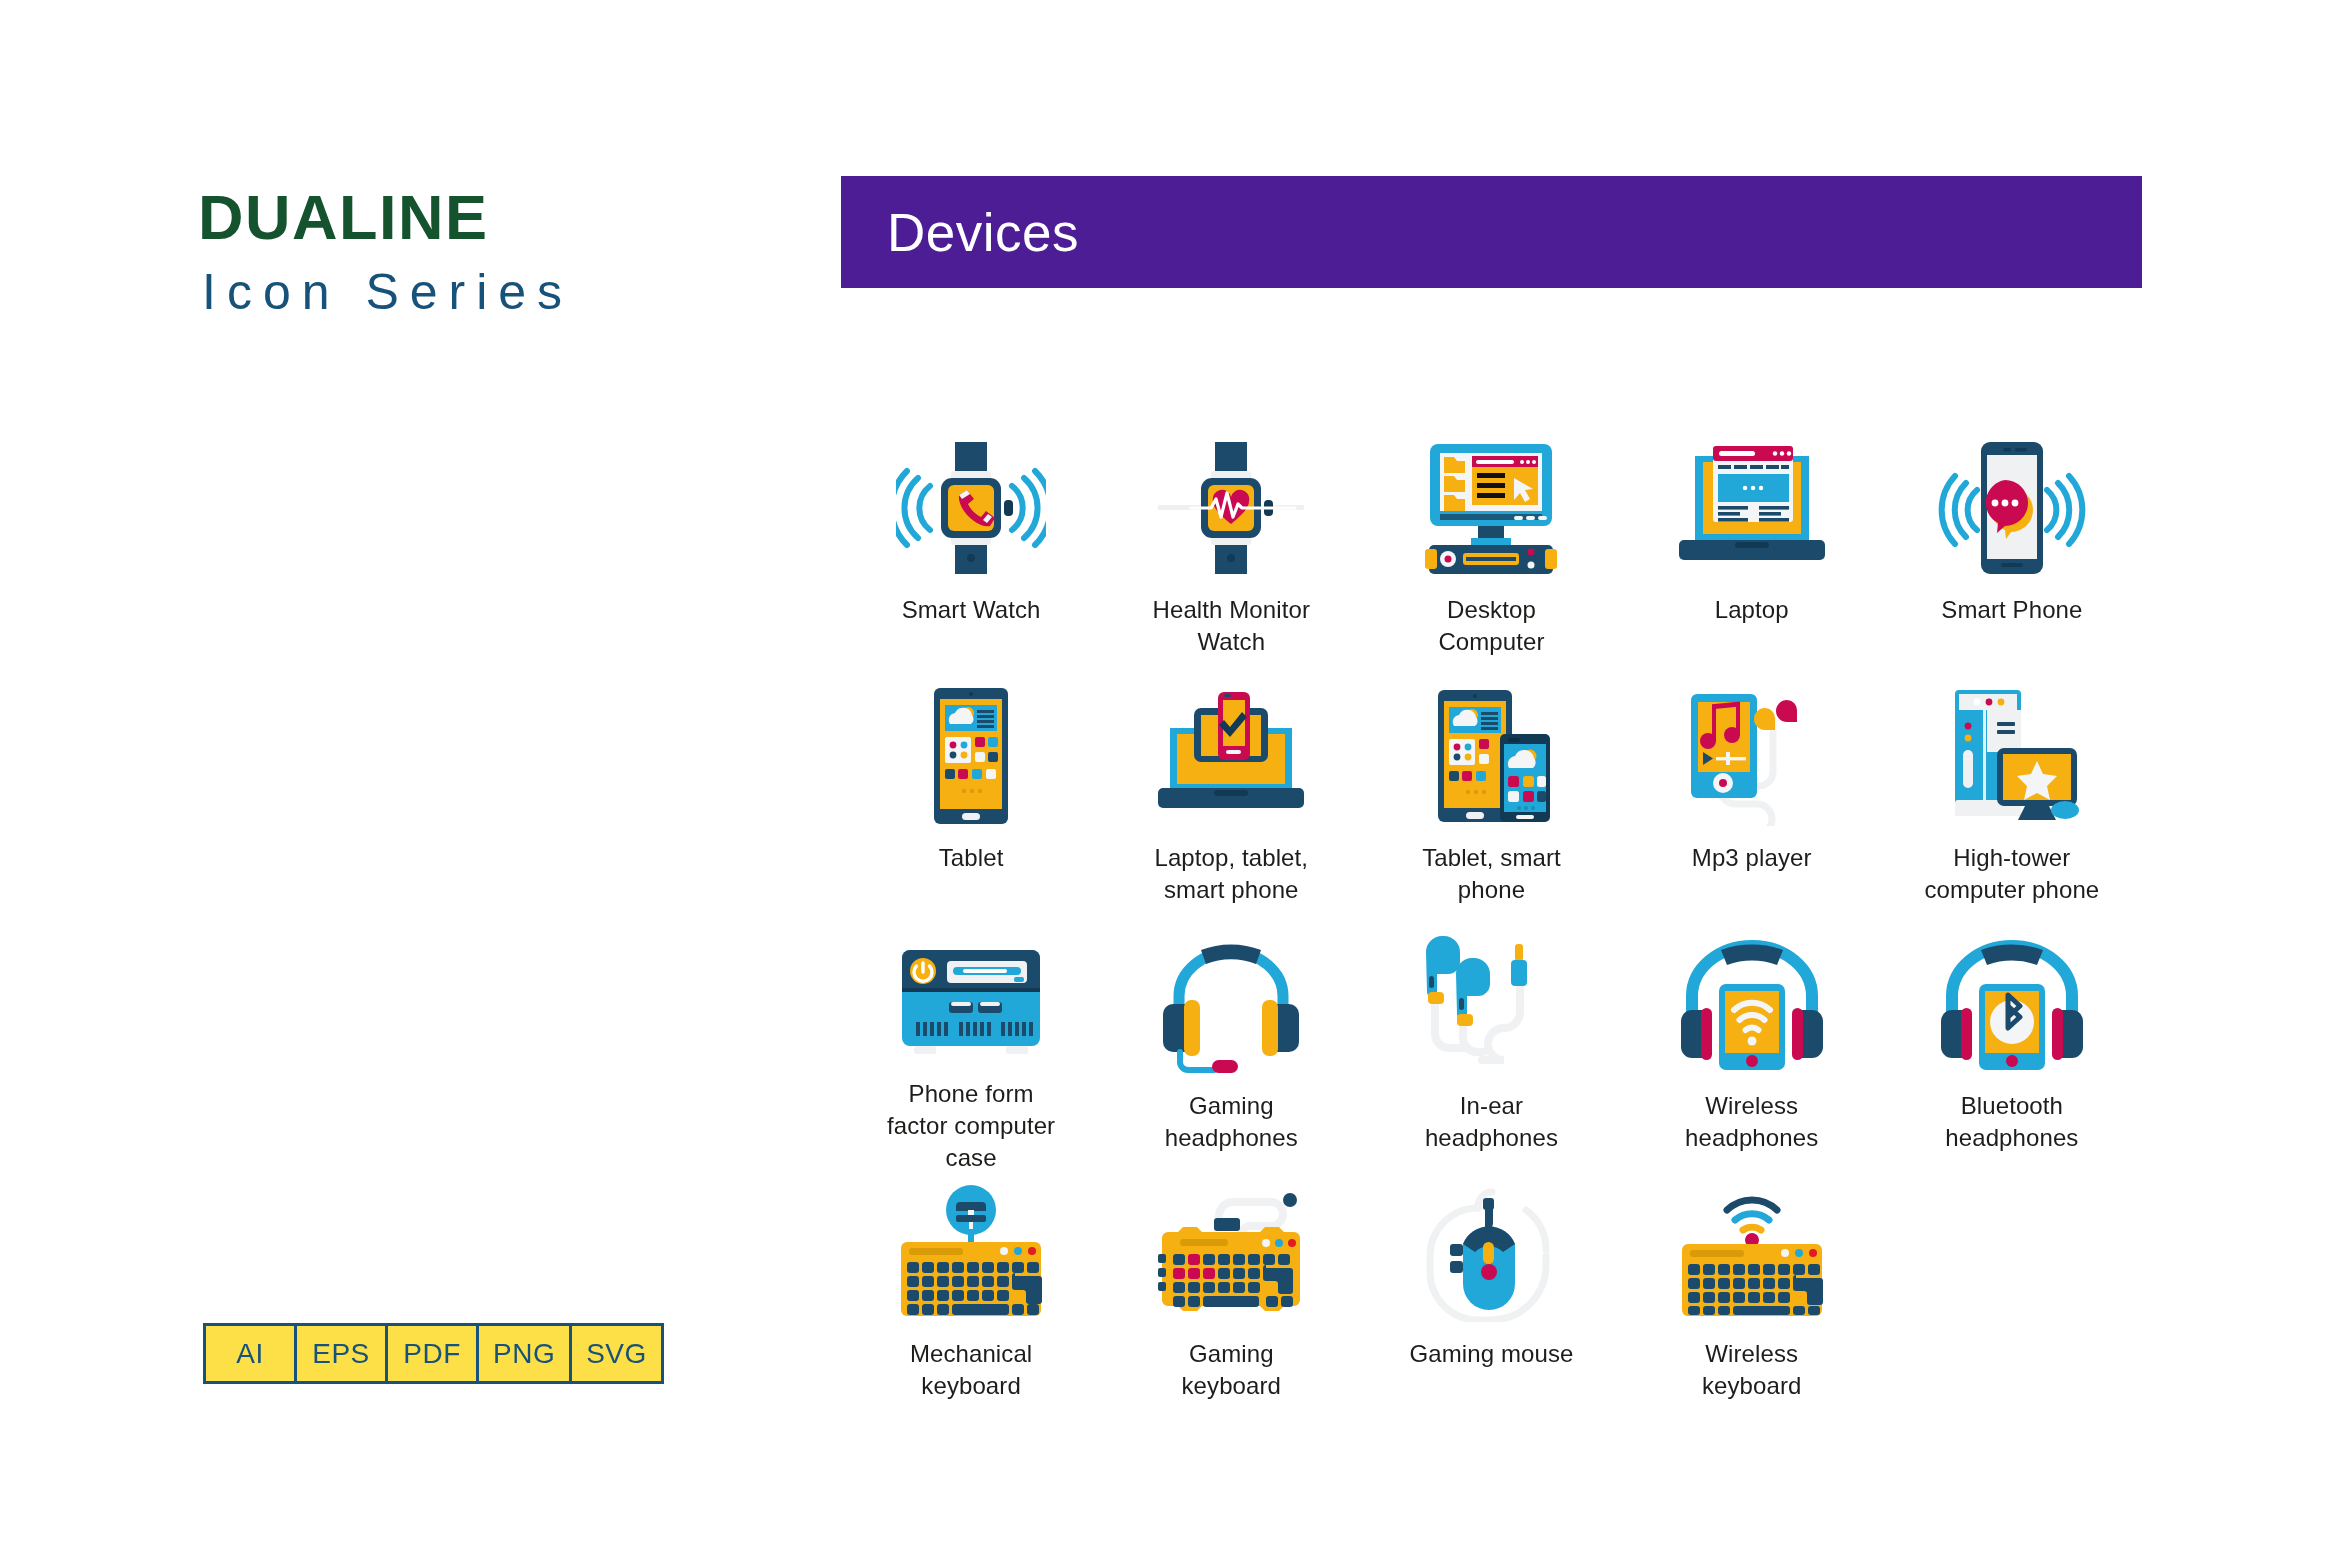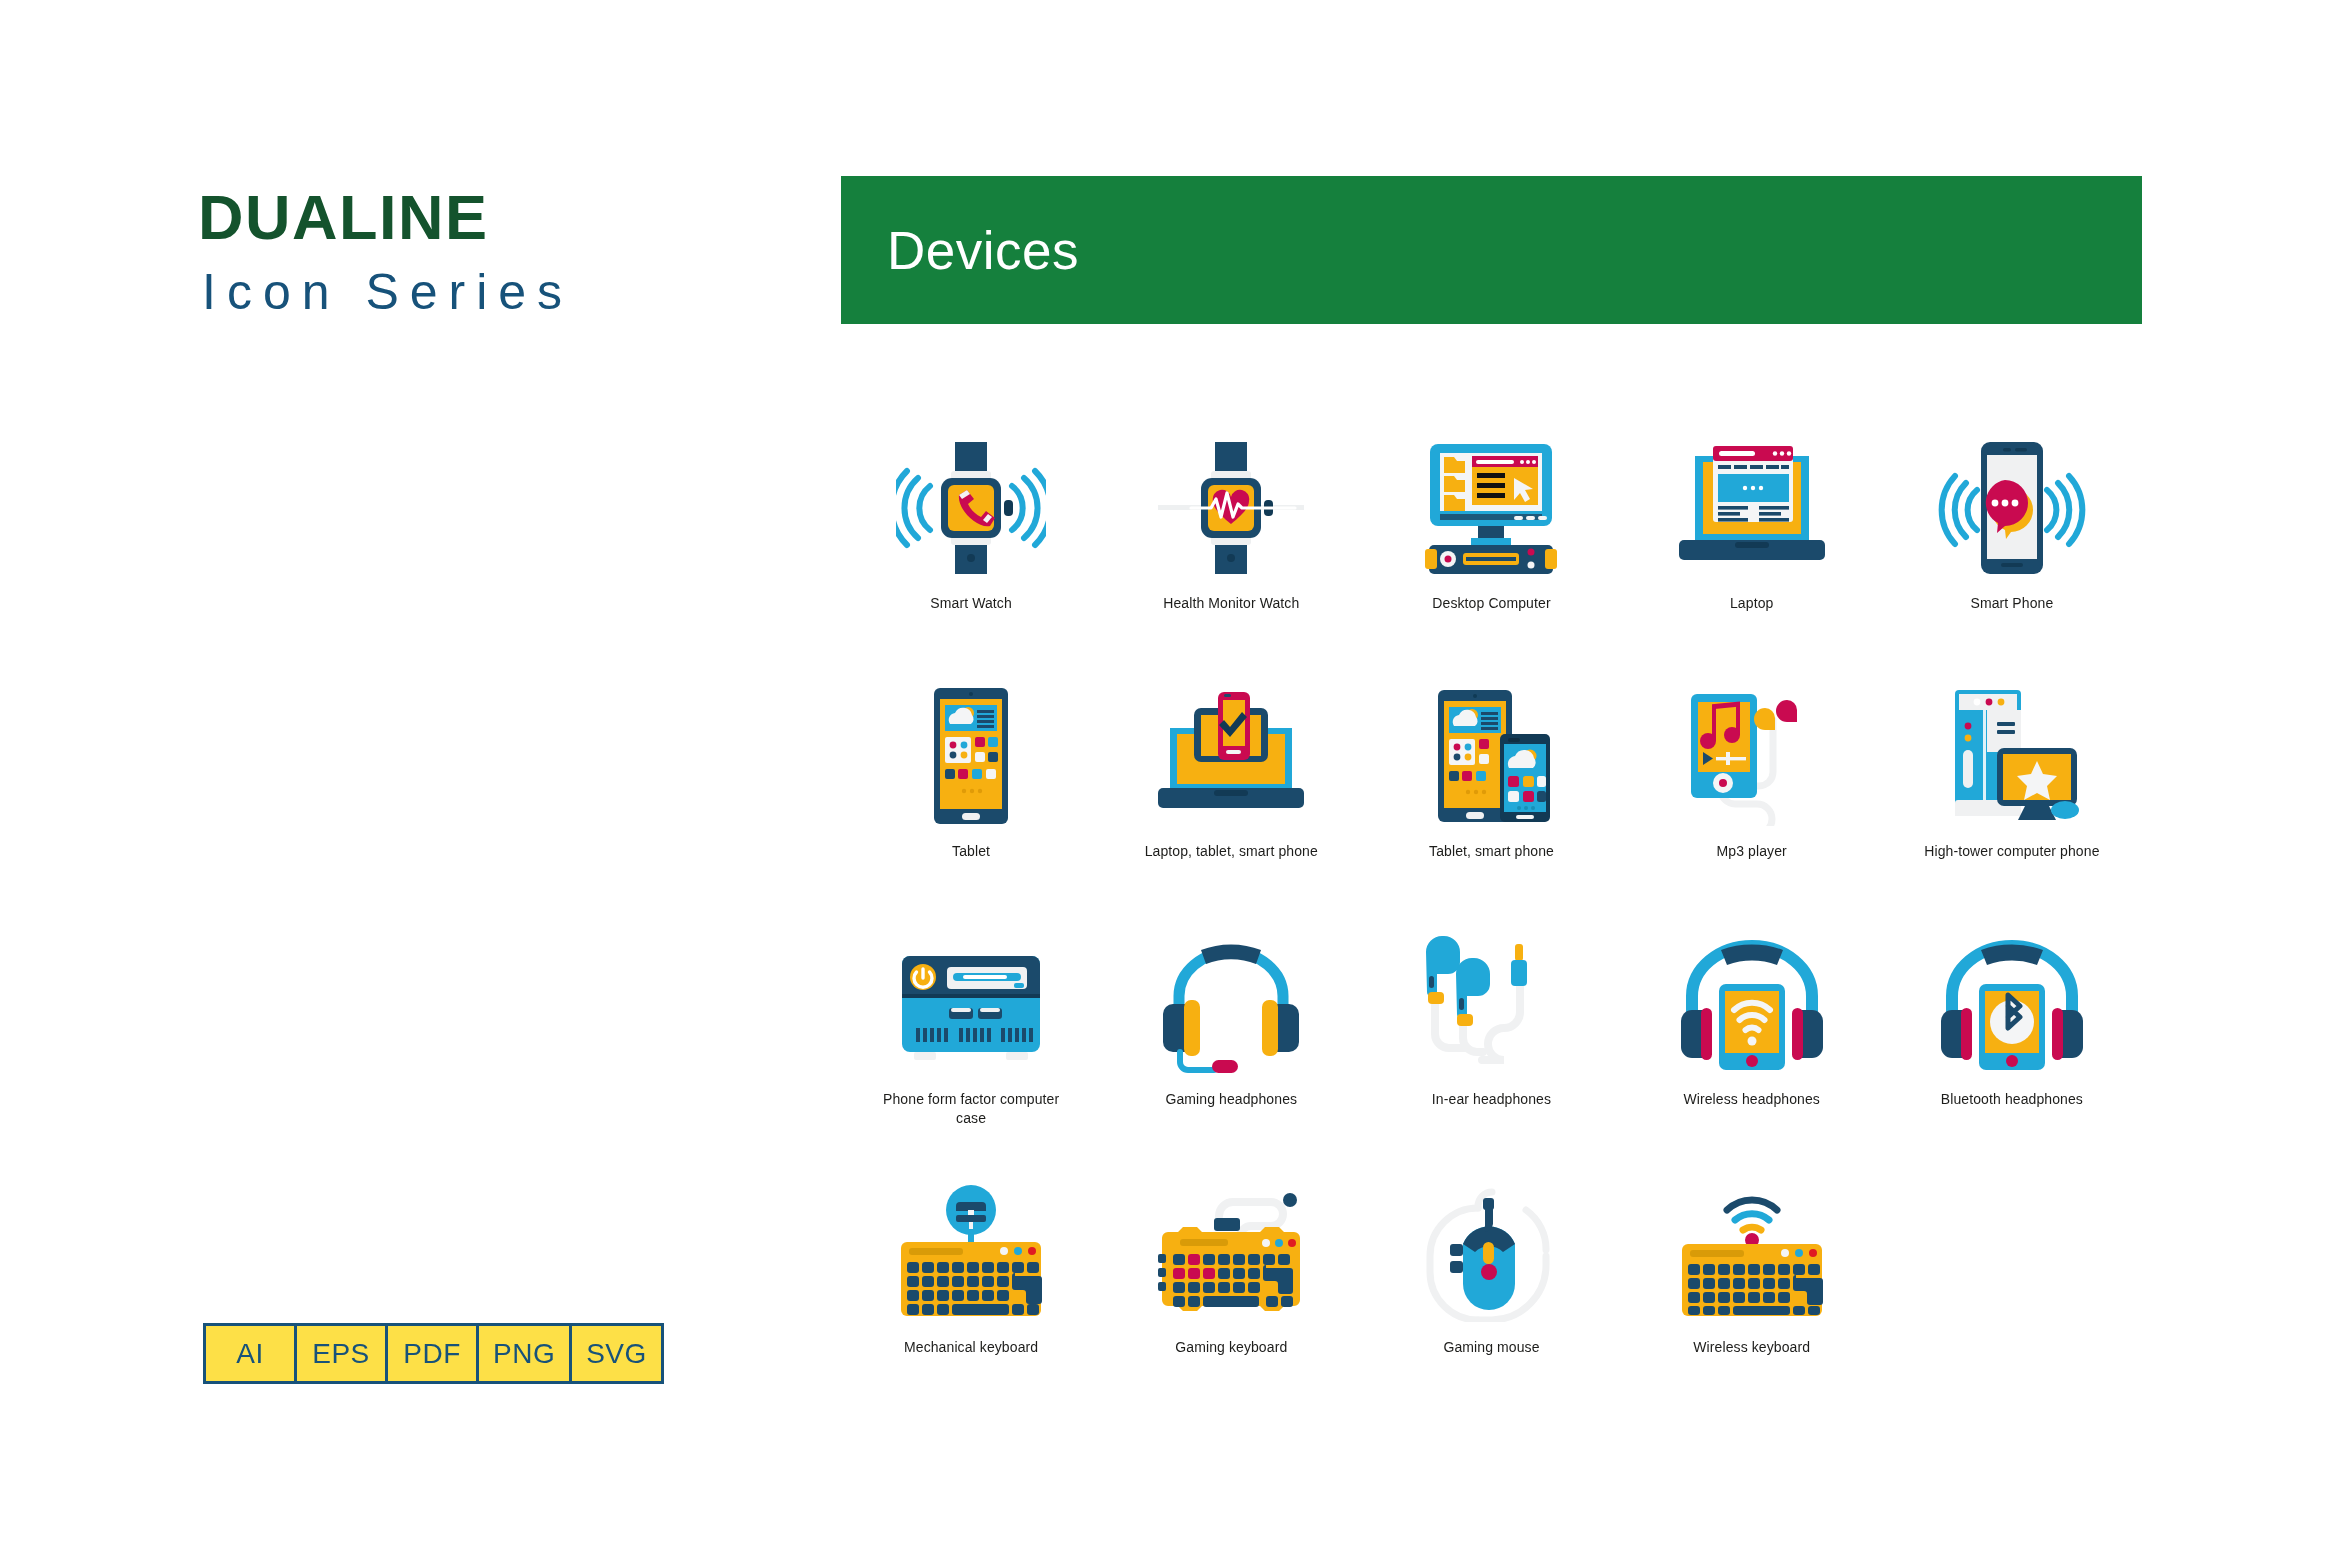--- a/index.html
+++ b/index.html
@@ -67,22 +67,22 @@
     letter-spacing: 0.5px;
   }
   .format-chip:last-child { border-right: none; }
 
   
   .banner {
     position: absolute;
     left: 841px;
     top: 176px;
     width: 1301px;
-    height: 148px;
-    background: #15803d;
+    height: 112px;
+    background: #4c1d95;
     display: flex;
     align-items: center;
   }
   .banner-title {
     color: #ffffff;
     font-size: 53px;
     font-weight: normal;
     letter-spacing: 0.5px;
     margin-left: 46px;
     line-height: 1;
@@ -107,21 +107,21 @@
     height: 155px;
     width: 160px;
     display: flex;
     align-items: center;
     justify-content: center;
   }
   .art svg { display: block; }
   .caption {
     margin-top: 9px;
     text-align: center;
-    font-size: 14px;
+    font-size: 24px;
     line-height: 1.33;
     color: #1d1d1b;
     max-width: 185px;
     letter-spacing: 0.1px;
   }
 </style>
 </head>
 <body>
 
 <div class="brand">

